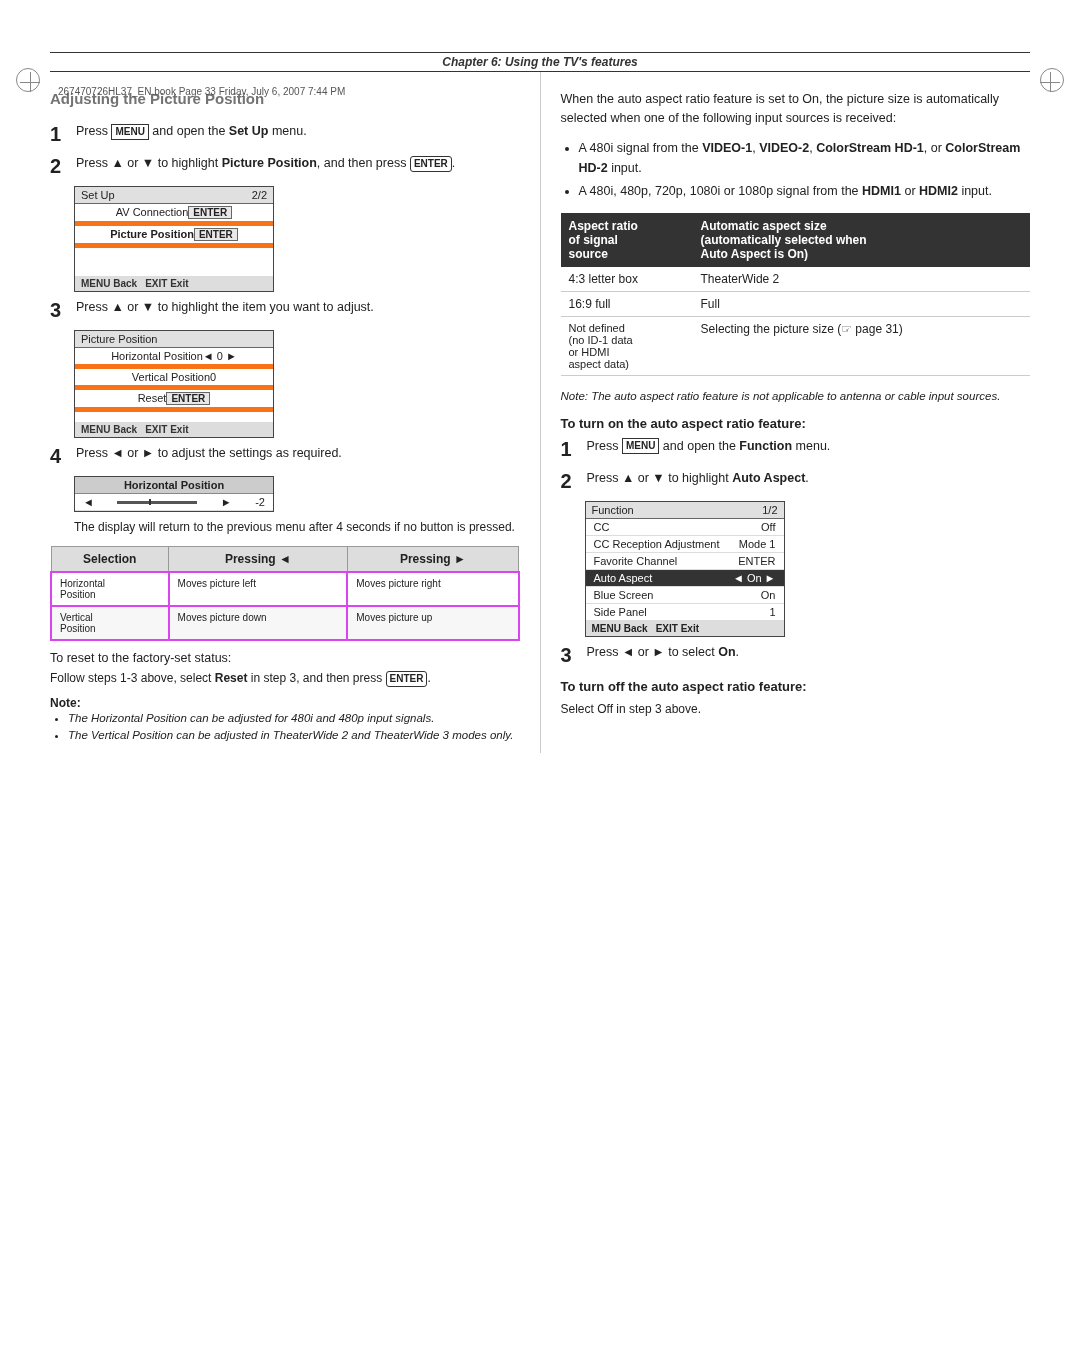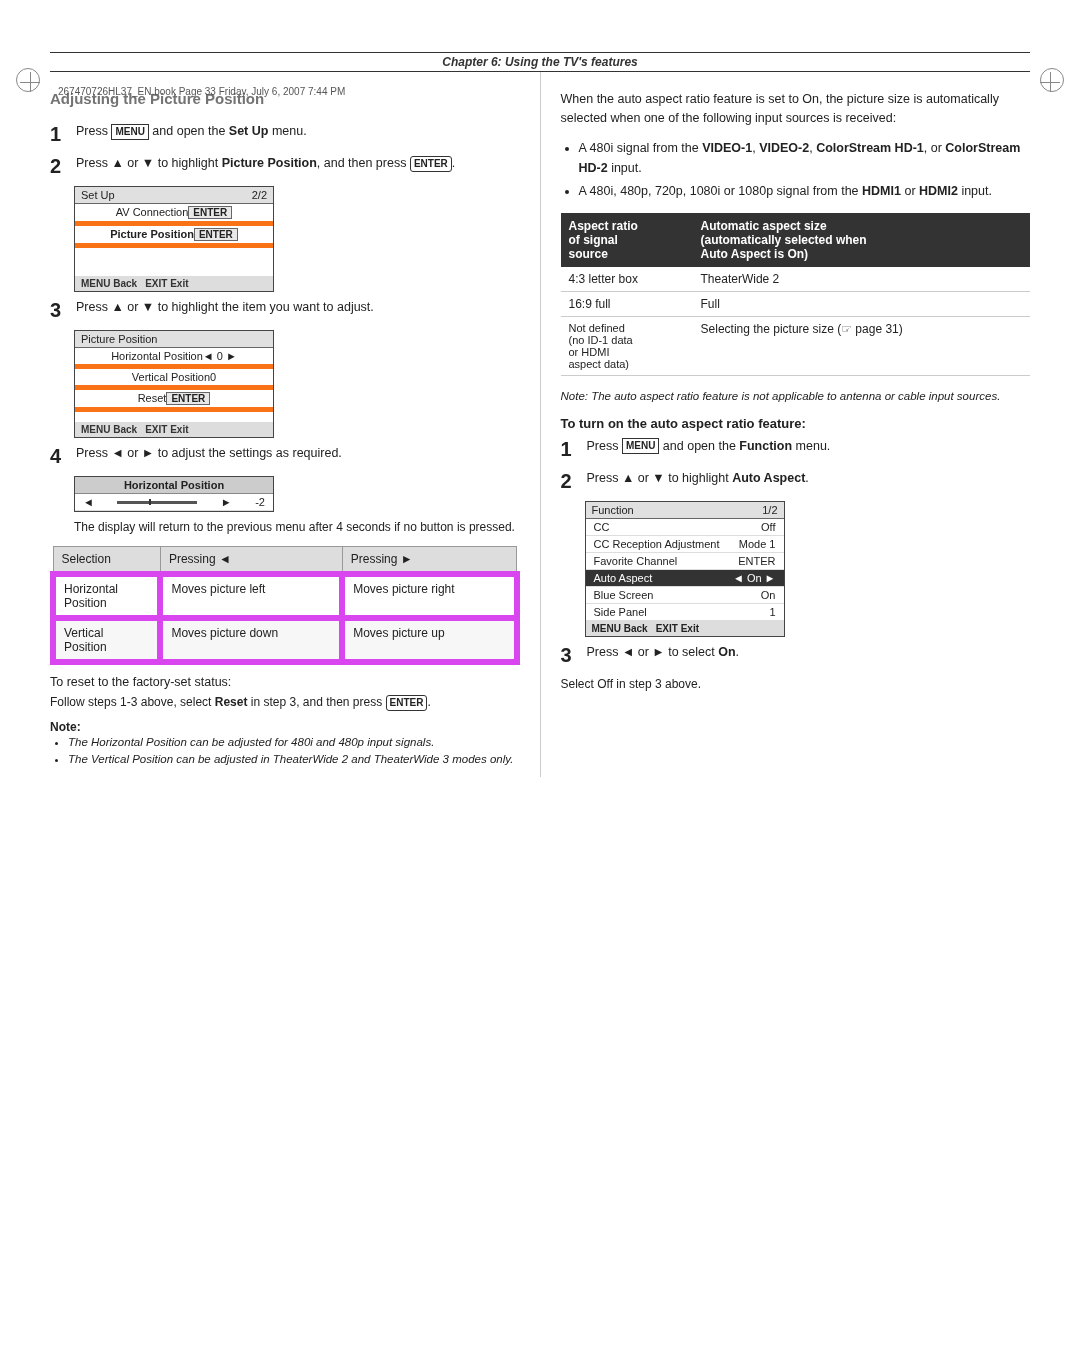--- a/index.html
+++ b/index.html
@@ -170,29 +170,29 @@
     
     .selection-table {
       width: 100%;
       border-collapse: collapse;
       margin: 10px 0;
       font-size: 12px;
     }
     .selection-table th {
       background: #ddd;
       padding: 5px 8px;
-      font-weight: normal;
-      text-align: left;
+      font-weight: bold;
+      text-align: center;
       border: 1px solid #999;
       font-size: 12px;
     }
     .selection-table td {
       padding: 5px 8px;
-      border: 6px solid #d946ef;
-      font-size: 12px;
+      border: 2px solid #d946ef;
+      font-size: 10px;
       vertical-align: top;
     }
     .selection-table tr:nth-child(even) td {
       background: #f7f7f7;
     }
 
     
     .hpos-screen {
       border: 1.5px solid #444;
       margin: 6px 0 6px 24px;
@@ -613,19 +613,20 @@
         </div>
       </div>
 
       <div class="step">
         <div class="step-num">3</div>
         <div class="step-content">
           Press ◄ or ► to select <b>On</b>.
         </div>
       </div>
 
+      <div class="sub-heading">To turn off the auto aspect ratio feature:</div>
       <div class="to-reset-content">Select Off in step 3 above.</div>
 
     </div>
 
   </div>
 
 </div>
 
 </body></html>

